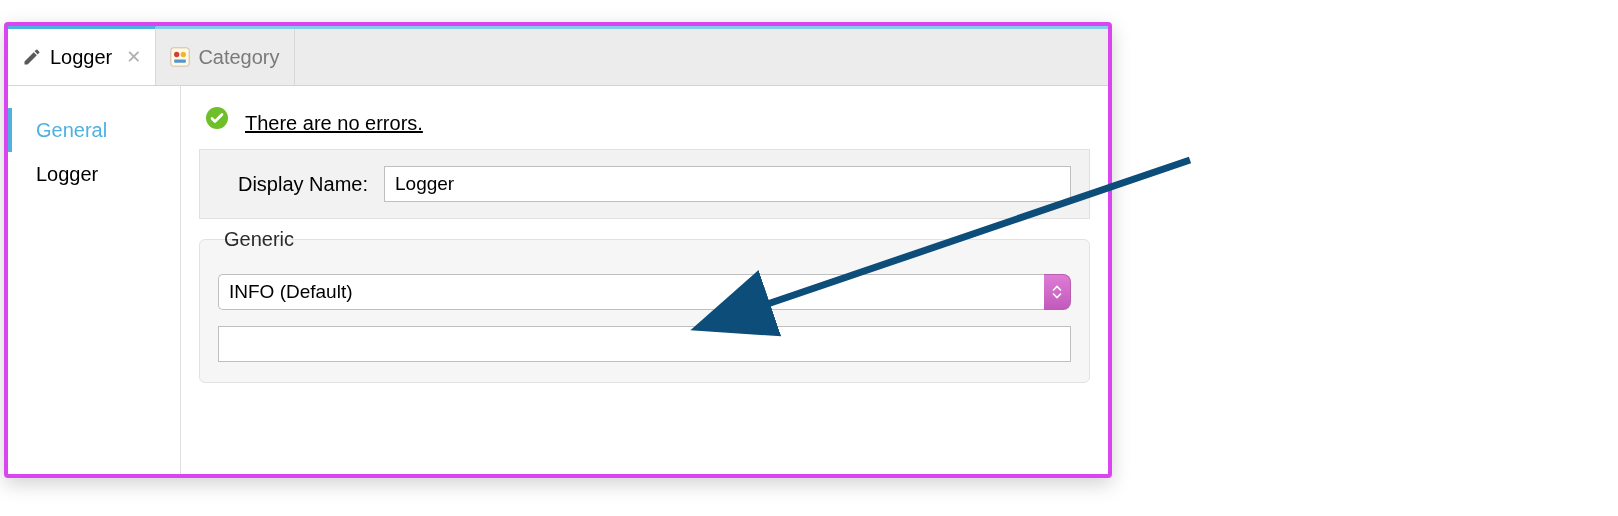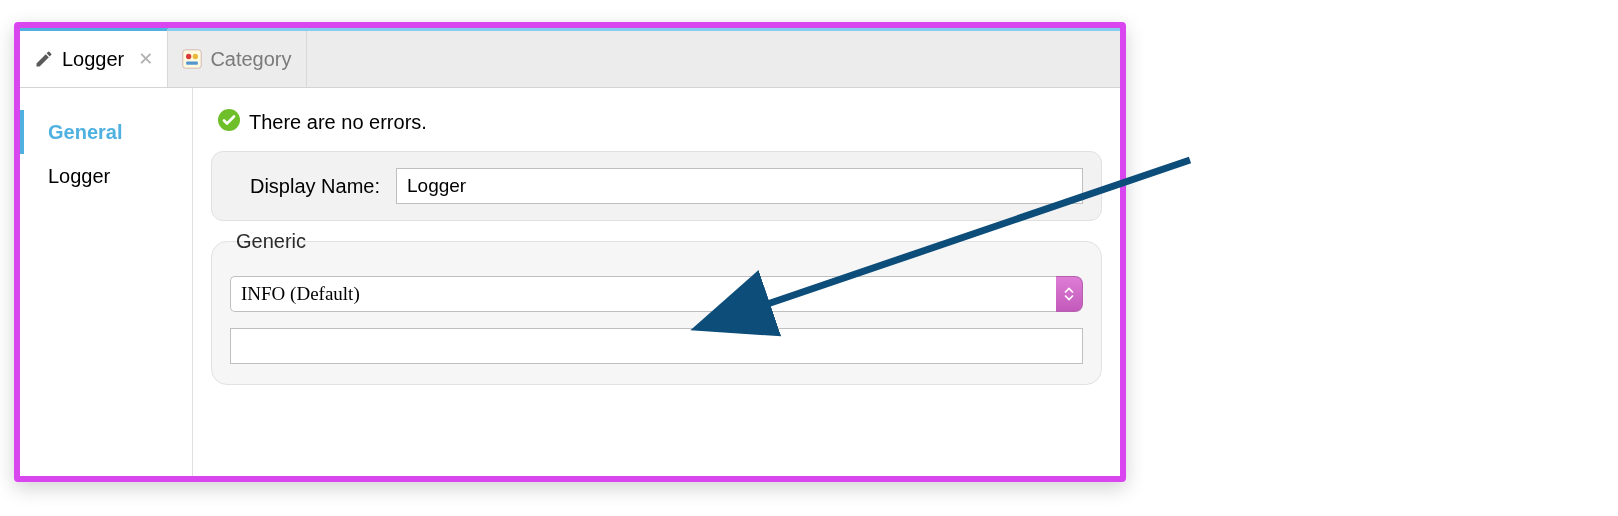--- a/index.html
+++ b/index.html
@@ -1,19 +1,19 @@
 <!DOCTYPE html>
 <html><head>
 <meta charset="utf-8">
 <style>
   html,body{margin:0;padding:0;font-family:"Helvetica Neue",Arial,sans-serif;background:#fff;}
   body{position:relative;width:1618px;height:516px;}
   .panel{
-    position:absolute;left:14px;top:22px;width:1100px;height:448px;
-    background:#fff;border:6px solid #d946ef;border-radius:4px;
+    position:absolute;left:4px;top:22px;width:1100px;height:448px;
+    background:#fff;border:4px solid #d946ef;border-radius:4px;
     box-shadow:0 6px 20px rgba(0,0,0,.18);overflow:hidden;
   }
   
   .tabstrip{
     position:relative;height:56px;background:#ececec;
     border-top:3px solid #86ccee;border-bottom:1px solid #d4d4d4;
     display:flex;align-items:stretch;
   }
   .tab{
     position:relative;display:flex;align-items:center;gap:8px;
@@ -28,49 +28,49 @@
   
   .body{display:flex;height:calc(100% - 56px);}
   .sidebar{
     width:172px;flex:0 0 auto;padding:22px 0 0 0;
   }
   .sidebar .item{
     display:flex;align-items:center;height:44px;padding-left:28px;
     font-size:20px;color:#000;cursor:pointer;
   }
   .sidebar .item.selected{
-    color:#4fb1e0;font-weight:700;border-left:4px solid #4fb1e0;padding-left:24px;
+    color:#4fb1e0;font-weight:400;border-left:4px solid #4fb1e0;padding-left:24px;
   }
   .content{
     flex:1;border-left:1px solid #e0e0e0;padding:14px 18px 0 18px;overflow:hidden;
   }
   .status{
-    display:flex;align-items:center;gap:8px;font-size:20px;color:#000;margin:6px 0 14px 6px;
+    display:flex;align-items:flex-end;gap:16px;font-size:20px;color:#000;margin:6px 0 14px 6px;text-decoration:underline;
   }
   .status svg{width:24px;height:24px;}
   .groupbox{
-    position:relative;background:#f2f2f2;border:1px solid #e0e0e0;border-radius:12px;
+    position:relative;background:#f2f2f2;border:1px solid #e0e0e0;border-radius:0;
     padding:16px 18px;
   }
   .group-normal{margin-bottom:20px;}
   .group-legend{position:absolute;top:-12px;left:18px;background:transparent;font-size:20px;color:#2b2b2b;padding:0 6px;}
   .fieldset{
-    position:relative;background:#f6f6f6;border:1px solid #e2e2e2;border-radius:16px;
+    position:relative;background:#f6f6f6;border:1px solid #e2e2e2;border-radius:6px;
     padding:34px 18px 20px 18px;
   }
   .row{display:flex;align-items:center;margin-bottom:16px;}
   .row:last-child{margin-bottom:0;}
   .row label{width:150px;text-align:right;padding-right:16px;font-size:20px;color:#000;}
   .info-ico{width:14px;height:14px;margin-left:-10px;margin-right:4px;align-self:flex-end;margin-bottom:6px;}
   .txt{
     flex:1;height:34px;border:1px solid #bfbfbf;background:#fff;
     font-size:19px;padding:0 10px;display:flex;align-items:center;overflow:hidden;white-space:nowrap;
   }
   .txt .hl{font-weight:700;color:#1e2aa5;}
-  .sel-wrap{display:flex;flex:1;align-items:center;font-family:Liberation Serif, serif;}
+  .sel-wrap{display:flex;flex:1;align-items:center;}
   .sel{
     flex:1;height:34px;border:1px solid #bfbfbf;border-right:none;background:#fff;
     font-size:19px;padding:0 10px;display:flex;align-items:center;
     border-top-left-radius:5px;border-bottom-left-radius:5px;
   }
   .sel-btn{
     width:26px;height:34px;border:1px solid #b55fae;border-left:none;
     background:linear-gradient(#de7cd6,#c25abb);
     border-top-right-radius:8px;border-bottom-right-radius:8px;
     display:flex;flex-direction:column;align-items:center;justify-content:center;

